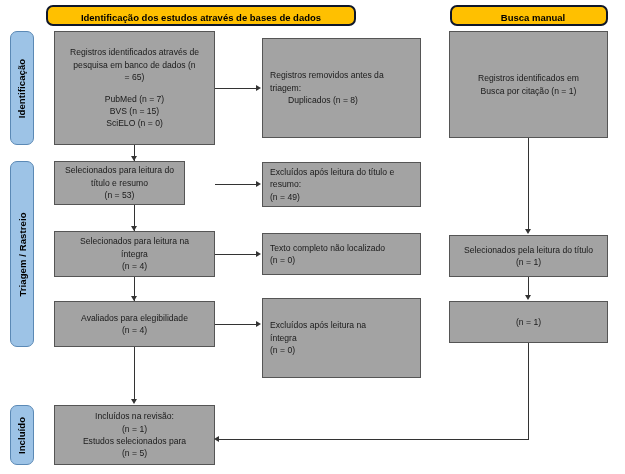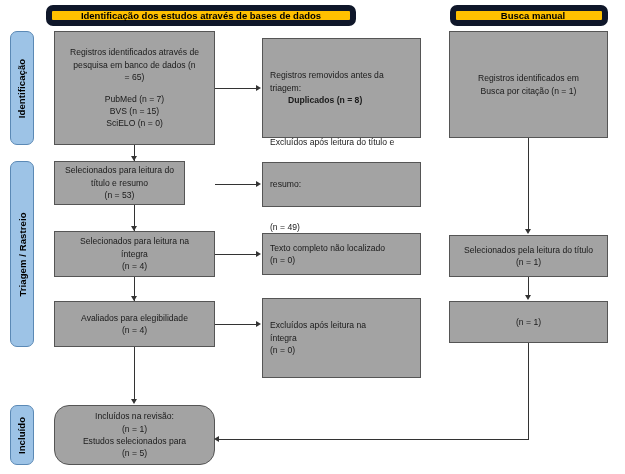--- a/index.html
+++ b/index.html
@@ -15,27 +15,27 @@
     width: 625px;
     height: 474px;
     background: #ffffff;
     overflow: hidden;
   }
 
   
   .stage-header {
     position: absolute;
     background: #FFC000;
-    border: 6px solid #0f172a;
+    border: 2px solid #0f172a;
     border-radius: 7px;
     color: #000000;
     font-size: 9.5px;
     font-weight: bold;
     display: flex;
-    align-items: flex-start;
+    align-items: flex-end;
     justify-content: center;
     text-align: center;
     box-sizing: border-box;
     line-height: 1.15;
   }
 
   
   .phase-label {
     position: absolute;
     background: #9DC3E6;
@@ -66,21 +66,21 @@
     color: #1a1a1a;
     line-height: 1.45;
     padding: 5px 7px;
     display: flex;
     flex-direction: column;
     justify-content: center;
   }
   .node.center { text-align: center; align-items: center; }
   .node.left   { text-align: left;   align-items: flex-start; }
   .node .ln { display: block; width: 100%; }
-  .node .ln.indent { padding-left: 18px; font-weight: bold; }
+  .node .ln.indent { padding-left: 18px; }
   .node .spacer { display: block; height: 9px; }
 
   
   .vline, .hline {
     position: absolute;
     background: #333333;
   }
   .vline { width: 1px; }
   .hline { height: 1px; }
 
@@ -149,21 +149,21 @@
     <span class="ln">Registros identificados em</span>
     <span class="ln">Busca por citação (n = 1)</span>
   </div>
 
   <div class="node center" style="left:54px; top:161px; width:131px; height:44px;">
     <span class="ln">Selecionados para leitura do</span>
     <span class="ln">título e resumo</span>
     <span class="ln">(n = 53)</span>
   </div>
 
-  <div class="node left" style="left:262px; top:162px; width:159px; height:45px;gap:30px;">
+  <div class="node left" style="left:262px; top:162px; width:159px; height:45px;">
     <span class="ln">Excluídos após leitura do título e</span>
     <span class="ln">resumo:</span>
     <span class="ln">(n = 49)</span>
   </div>
 
   <div class="node center" style="left:54px; top:231px; width:161px; height:46px;">
     <span class="ln">Selecionados para leitura na</span>
     <span class="ln">íntegra</span>
     <span class="ln">(n = 4)</span>
   </div>
@@ -186,21 +186,21 @@
   <div class="node left" style="left:262px; top:298px; width:159px; height:80px;">
     <span class="ln">Excluídos após leitura na</span>
     <span class="ln">íntegra</span>
     <span class="ln">(n = 0)</span>
   </div>
 
   <div class="node center" style="left:449px; top:301px; width:159px; height:42px;">
     <span class="ln">(n = 1)</span>
   </div>
 
-  <div class="node center" style="left:54px; top:405px; width:161px; height:60px;border-radius:15px;">
+  <div class="node center" style="left:54px; top:405px; width:161px; height:60px;">
     <span class="ln">Incluídos na revisão:</span>
     <span class="ln">(n = 1)</span>
     <span class="ln">Estudos selecionados para</span>
     <span class="ln">(n = 5)</span>
   </div>
 
   <div class="hline" style="left:215px; top:88px; width:42px;"></div>
   <div class="arrow-right" style="left:256px; top:84.5px;"></div>
 
   <div class="vline" style="left:134px; top:145px; height:16px;"></div>

